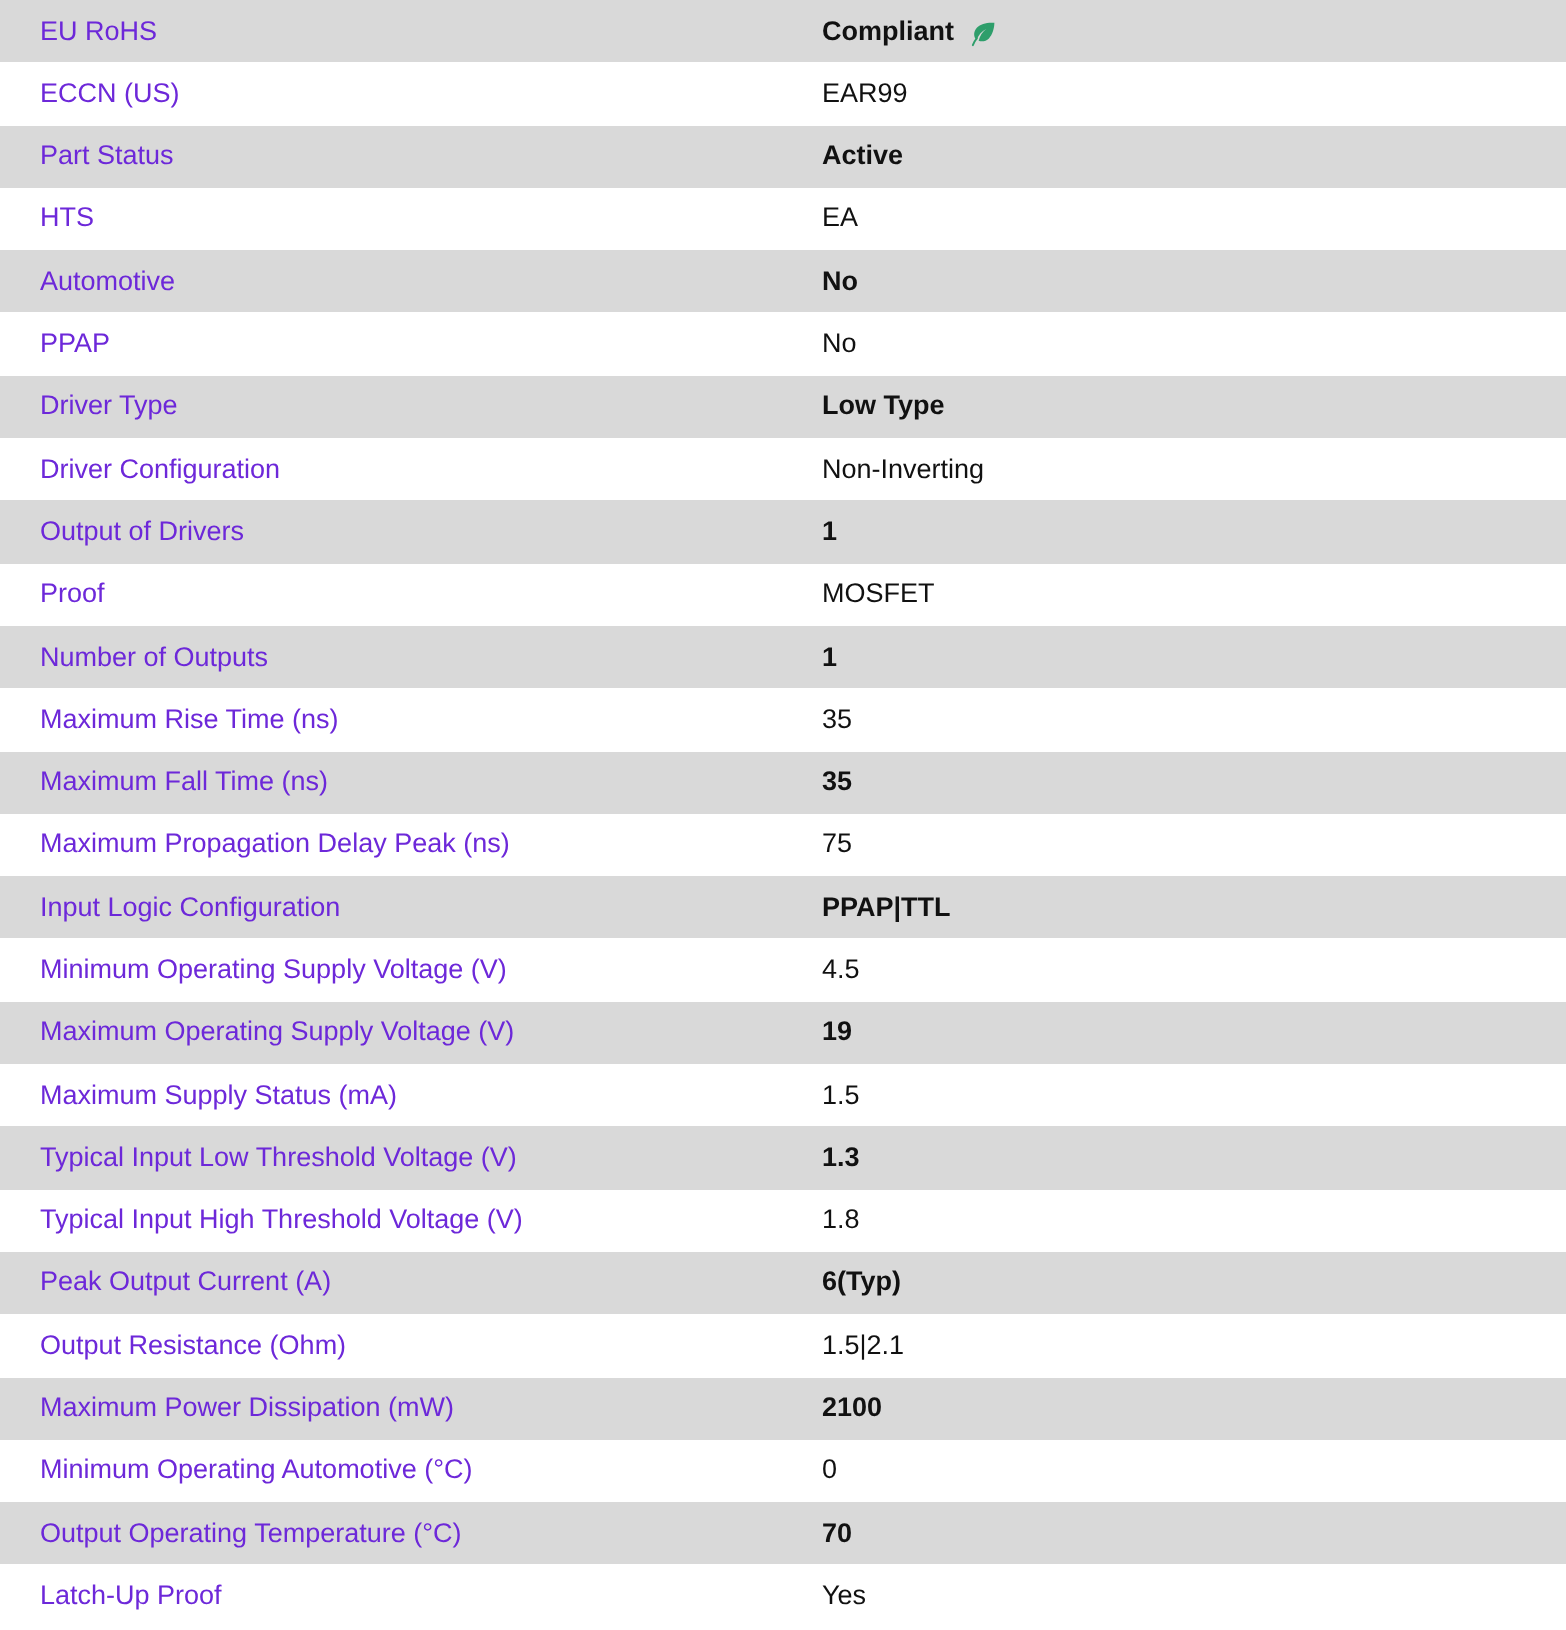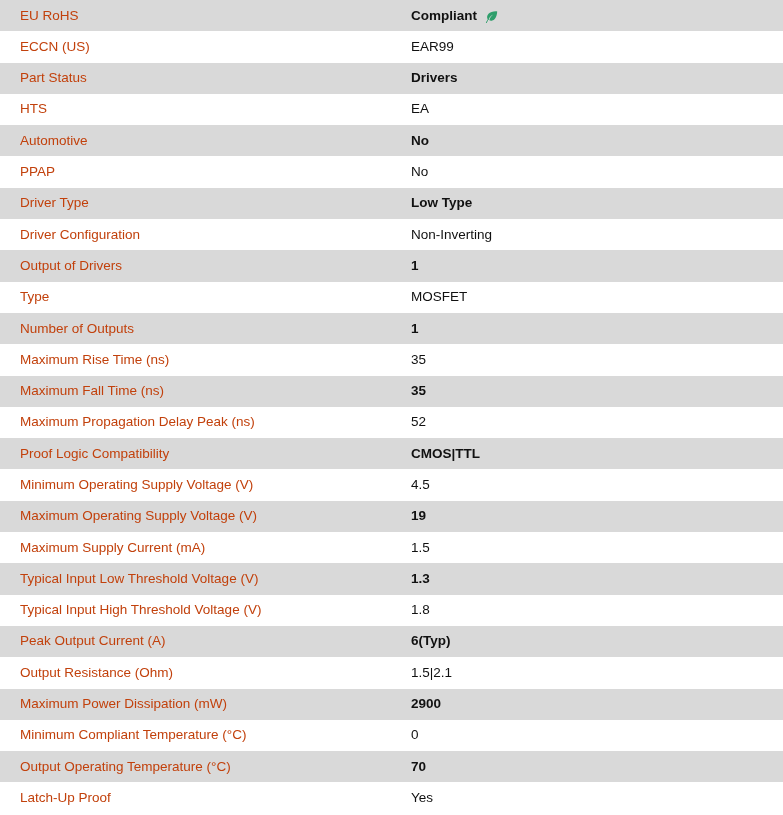--- a/index.html
+++ b/index.html
@@ -30,21 +30,21 @@
     background: #ffffff;
   }
   .spec-table td {
     padding: 0 0 0 20px;
     vertical-align: middle;
     border: none;
     line-height: 1.2;
   }
   .spec-table td.label {
     width: 385px;
-    color: #c2410c;
+    color: #6d28d9;
     font-weight: 400;
   }
   .spec-table td.value {
     width: 378px;
     color: #111111;
     font-weight: 400;
     padding-left: 6px;
   }
   tr.odd td.value {
     font-weight: 700;
@@ -87,21 +87,21 @@
         <td class="value">
           <span class="value-wrap">
             <span>EAR99</span>
           </span>
         </td>
       </tr>
       <tr class="odd">
         <td class="label">Part Status</td>
         <td class="value">
           <span class="value-wrap">
-            <span>Drivers</span>
+            <span>Active</span>
           </span>
         </td>
       </tr>
       <tr class="even">
         <td class="label">HTS</td>
         <td class="value">
           <span class="value-wrap">
             <span>EA</span>
           </span>
         </td>
@@ -140,21 +140,21 @@
       </tr>
       <tr class="odd">
         <td class="label">Output of Drivers</td>
         <td class="value">
           <span class="value-wrap">
             <span>1</span>
           </span>
         </td>
       </tr>
       <tr class="even">
-        <td class="label">Type</td>
+        <td class="label">Proof</td>
         <td class="value">
           <span class="value-wrap">
             <span>MOSFET</span>
           </span>
         </td>
       </tr>
       <tr class="odd">
         <td class="label">Number of Outputs</td>
         <td class="value">
           <span class="value-wrap">
@@ -175,50 +175,50 @@
         <td class="value">
           <span class="value-wrap">
             <span>35</span>
           </span>
         </td>
       </tr>
       <tr class="even">
         <td class="label">Maximum Propagation Delay Peak (ns)</td>
         <td class="value">
           <span class="value-wrap">
-            <span>52</span>
-          </span>
-        </td>
-      </tr>
-      <tr class="odd">
-        <td class="label">Proof Logic Compatibility</td>
-        <td class="value">
-          <span class="value-wrap">
-            <span>CMOS|TTL</span>
+            <span>75</span>
+          </span>
+        </td>
+      </tr>
+      <tr class="odd">
+        <td class="label">Input Logic Configuration</td>
+        <td class="value">
+          <span class="value-wrap">
+            <span>PPAP|TTL</span>
           </span>
         </td>
       </tr>
       <tr class="even">
         <td class="label">Minimum Operating Supply Voltage (V)</td>
         <td class="value">
           <span class="value-wrap">
             <span>4.5</span>
           </span>
         </td>
       </tr>
       <tr class="odd">
         <td class="label">Maximum Operating Supply Voltage (V)</td>
         <td class="value">
           <span class="value-wrap">
             <span>19</span>
           </span>
         </td>
       </tr>
       <tr class="even">
-        <td class="label">Maximum Supply Current (mA)</td>
+        <td class="label">Maximum Supply Status (mA)</td>
         <td class="value">
           <span class="value-wrap">
             <span>1.5</span>
           </span>
         </td>
       </tr>
       <tr class="odd">
         <td class="label">Typical Input Low Threshold Voltage (V)</td>
         <td class="value">
           <span class="value-wrap">
@@ -247,26 +247,26 @@
         <td class="value">
           <span class="value-wrap">
             <span>1.5|2.1</span>
           </span>
         </td>
       </tr>
       <tr class="odd">
         <td class="label">Maximum Power Dissipation (mW)</td>
         <td class="value">
           <span class="value-wrap">
-            <span>2900</span>
-          </span>
-        </td>
-      </tr>
-      <tr class="even">
-        <td class="label">Minimum Compliant Temperature (°C)</td>
+            <span>2100</span>
+          </span>
+        </td>
+      </tr>
+      <tr class="even">
+        <td class="label">Minimum Operating Automotive (°C)</td>
         <td class="value">
           <span class="value-wrap">
             <span>0</span>
           </span>
         </td>
       </tr>
       <tr class="odd">
         <td class="label">Output Operating Temperature (°C)</td>
         <td class="value">
           <span class="value-wrap">

